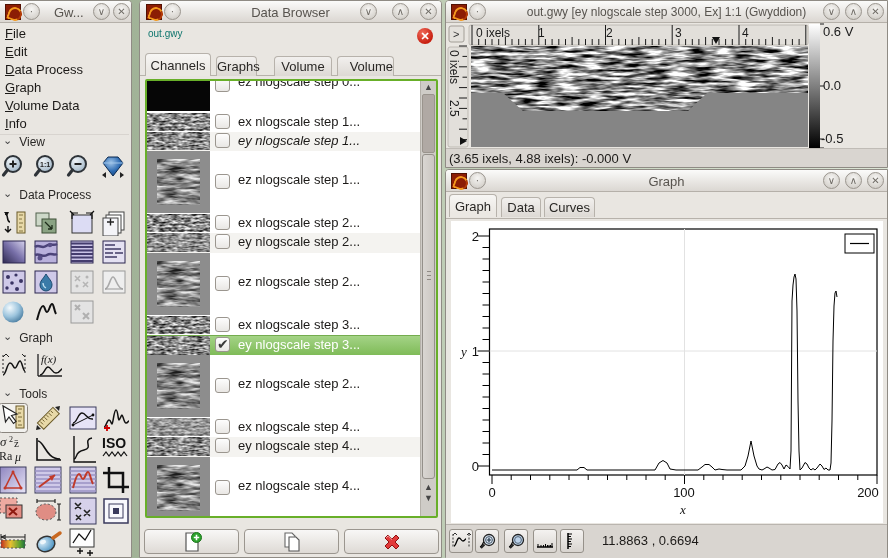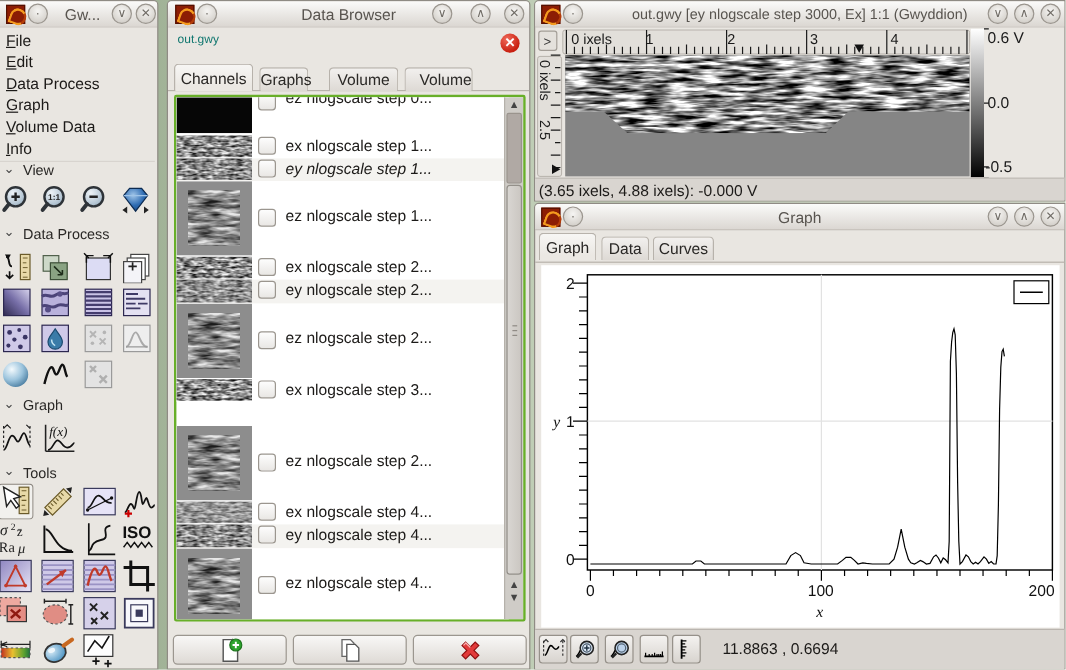--- a/index.html
+++ b/index.html
@@ -528,20 +528,28 @@
         <span class="cb" style="top:23px;"></span>
         <span class="lb" style="top:21px;">ez nlogscale step 2...</span>
       </div>
     <div class="row" style="top:235px;height:19px;">
         <svg class="th" style="height:18px;">
           <rect width="63" height="18" fill="#8c8c8c"></rect>
           <rect width="63" height="18" filter="url(#fex1)" opacity="0.9"></rect>
         </svg>
         <span class="cb"></span>
         <span class="lb">ex nlogscale step 3...</span>
+      </div>
+    <div class="row sel" style="top:254px;height:20px;">
+        <svg class="th" style="height:19px;">
+          <rect width="63" height="19" fill="#8c8c8c"></rect>
+          <rect width="63" height="19" filter="url(#fex2)" opacity="0.9"></rect>
+        </svg>
+        <span class="cb ck"></span>
+        <span class="lb">ey nlogscale step 3...</span>
       </div>
     <div class="row" style="top:274px;height:63px;">
         <svg class="th" style="height:62px;">
           <rect width="63" height="62" fill="#8d8d8d"></rect>
           <rect x="10" y="8" width="43" height="46" fill="#8a8a8a"></rect>
           <rect x="10" y="8" width="43" height="46" filter="url(#fez)" opacity="0.8"></rect>
         </svg>
         <span class="cb" style="top:23px;"></span>
         <span class="lb" style="top:21px;">ez nlogscale step 2...</span>
       </div>

